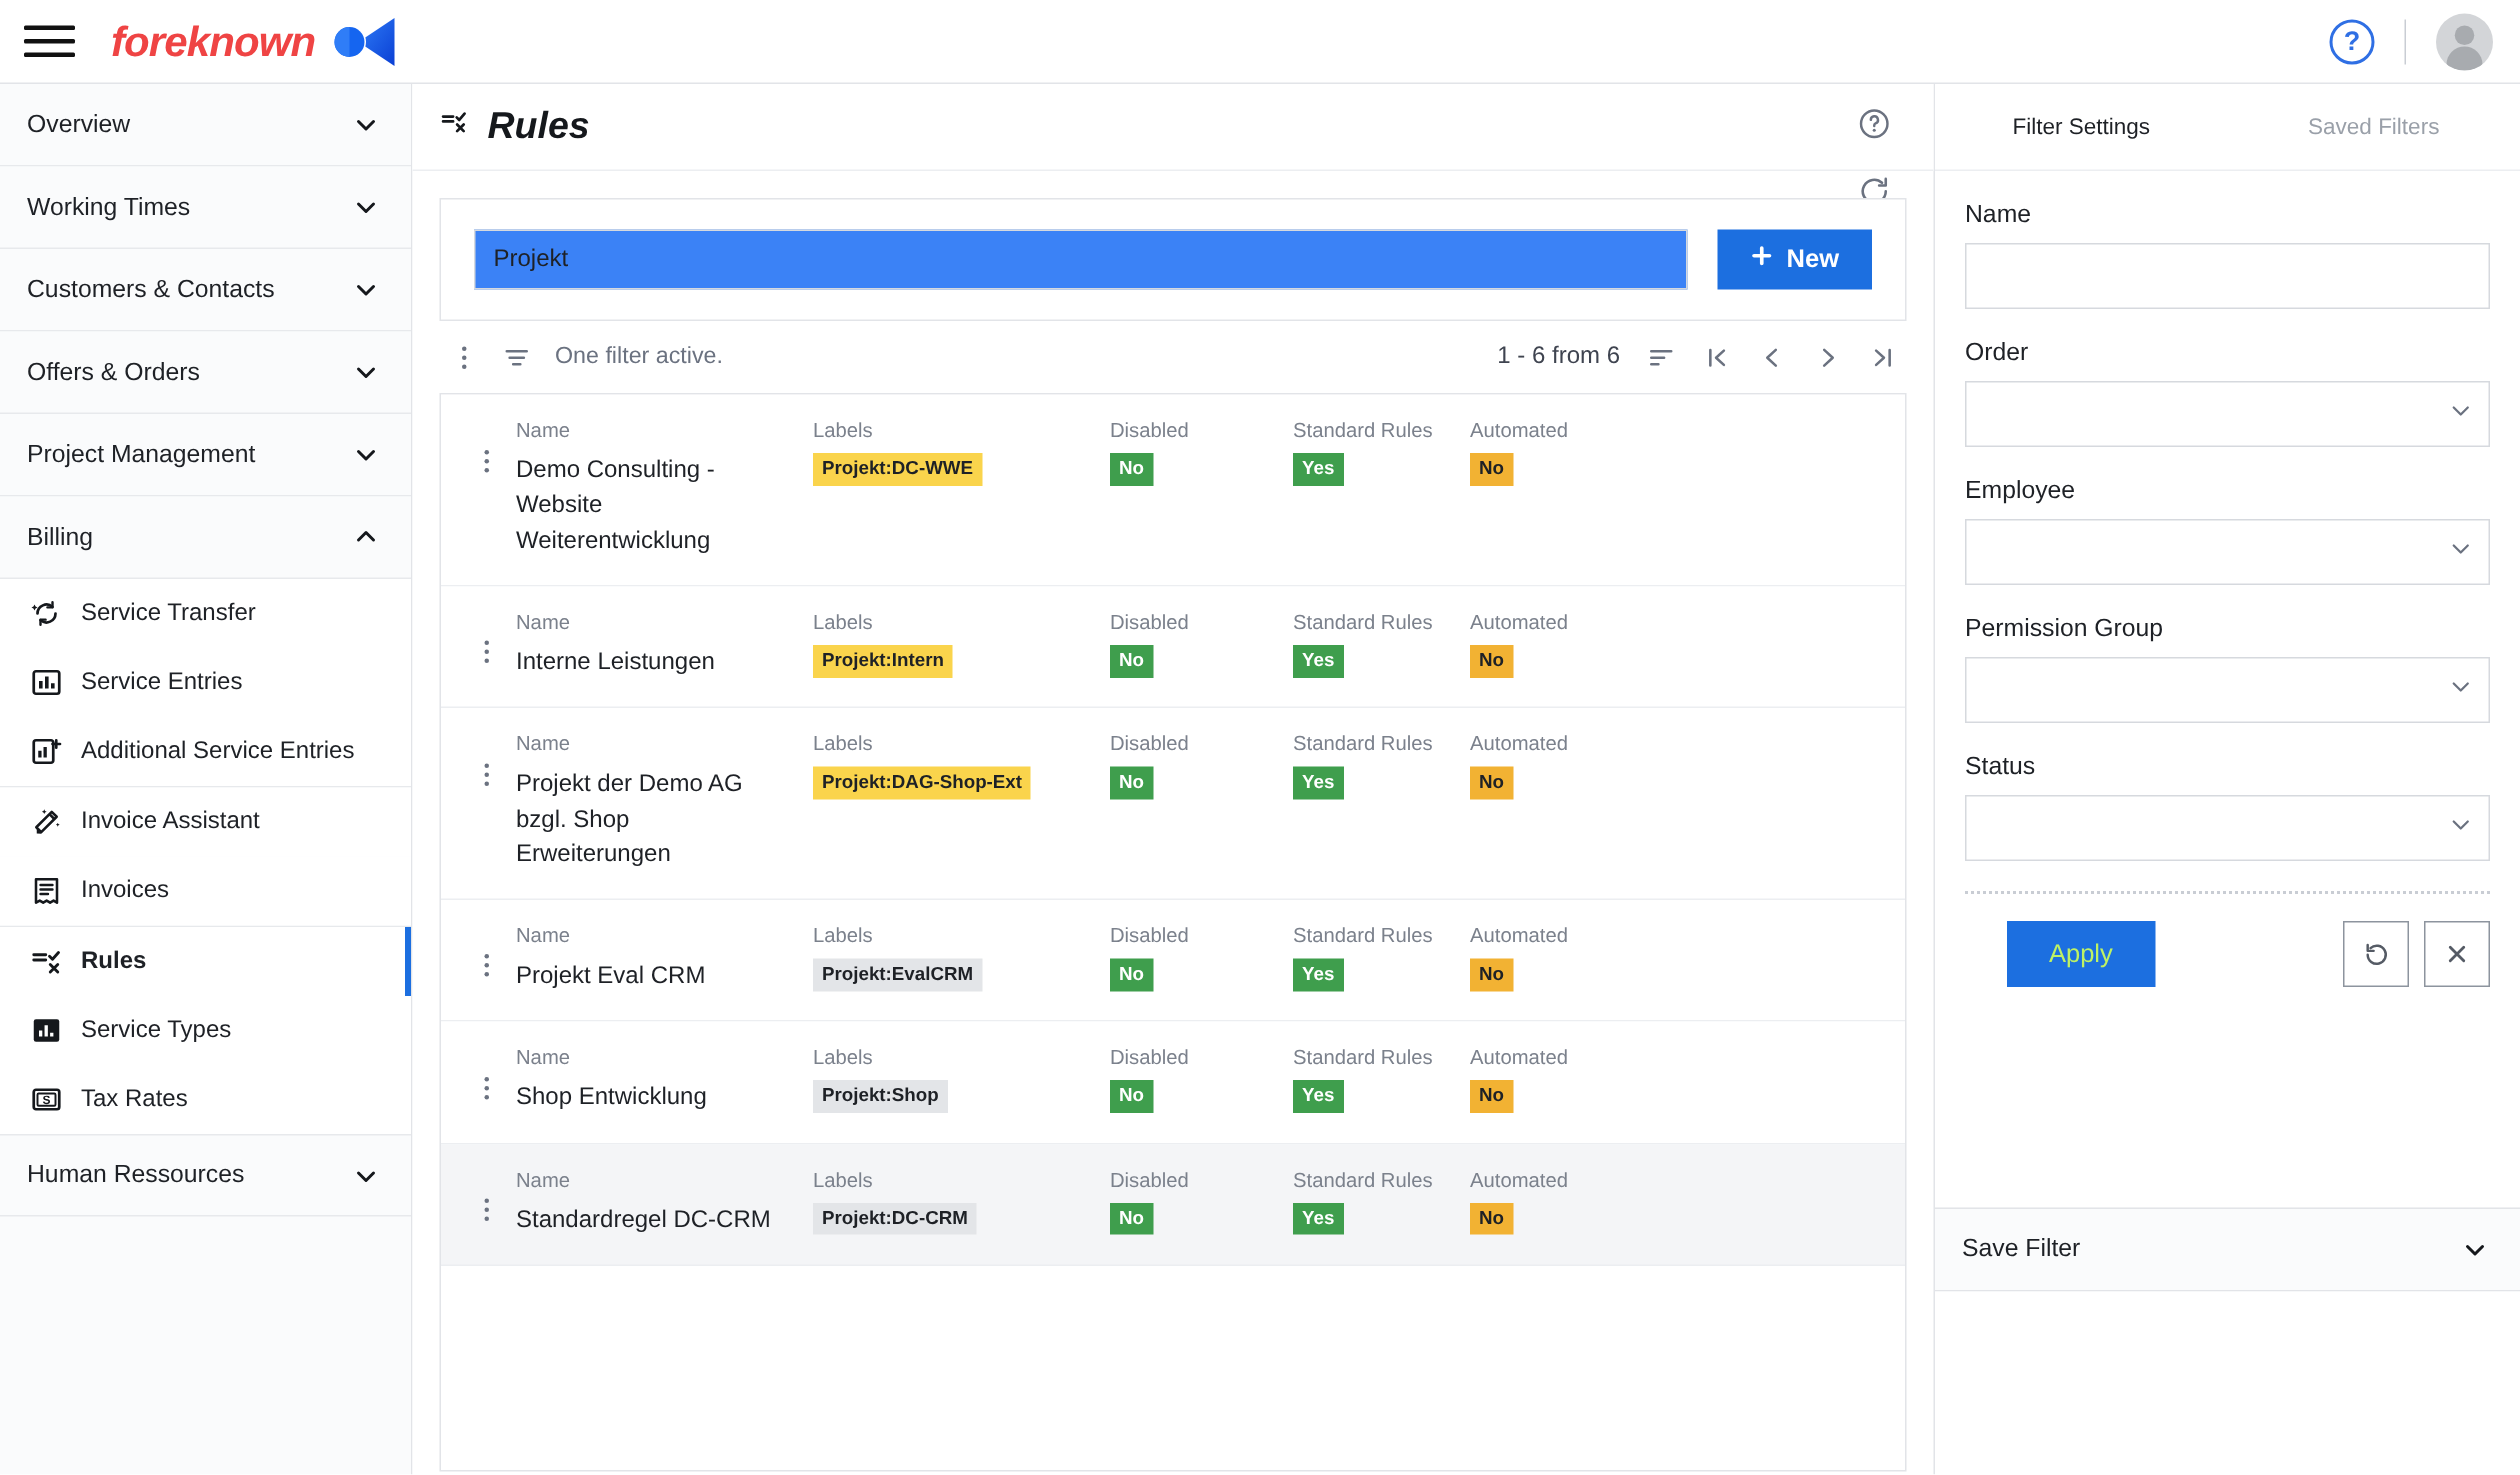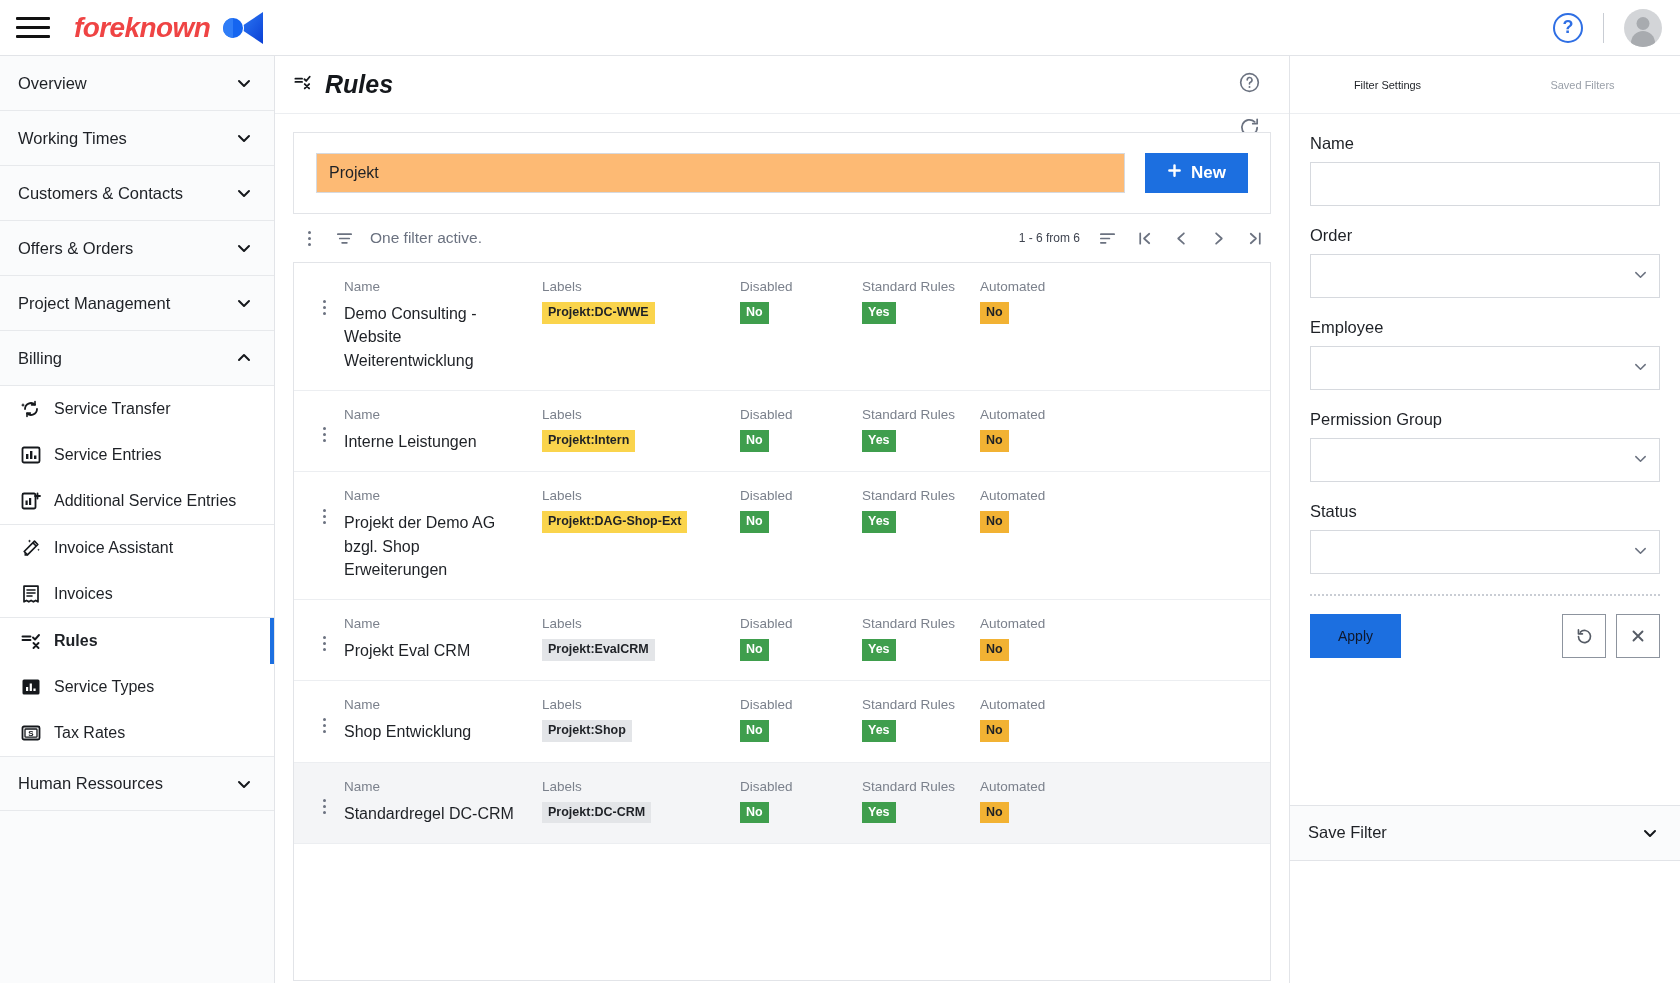--- a/index.html
+++ b/index.html
@@ -109,42 +109,42 @@
   .back-link { font-size: 16px; color: #6b7280; cursor: pointer; }
   .icon-btn { color: #6b7280; cursor: pointer; display: flex; align-items: center; }
 
   .panel-wrap { flex: 1 1 auto; overflow: hidden; padding: 18px 18px 0 18px; }
 
   .search-card {
     border: 1px solid #e2e4e8; background: #fff;
     padding: 20px 22px; display: flex; align-items: center; gap: 20px;
   }
   .search-input {
-    flex: 1 1 auto; height: 40px; border: 1px solid #d6d9de; background: #fdba74;
+    flex: 1 1 auto; height: 40px; border: 1px solid #d6d9de; background: #3b82f6;
     padding: 0 12px; font-size: 16px; color: #1e2126;
     font-family: "Liberation Sans", sans-serif; outline: none;
   }
   .new-btn {
     flex: 0 0 auto; height: 40px; padding: 0 22px; border: none;
     background: #1c6fe0; color: #fff; font-size: 17px; font-weight: bold;
     display: flex; align-items: center; gap: 9px; cursor: pointer;
     font-family: "Liberation Sans", sans-serif;
   }
 
   .list-toolbar {
     height: 48px; display: flex; align-items: center; gap: 16px;
     padding: 0 6px; color: #6b7280; font-size: 15.5px;
   }
   .dots-v {
     width: 20px; height: 20px; display: flex; flex-direction: column;
     align-items: center; justify-content: center; gap: 3px; cursor: pointer;
   }
   .dots-v i { width: 3px; height: 3px; background: #6b7280; border-radius: 50%; display: block; }
   .tb-right { margin-left: auto; display: flex; align-items: center; gap: 18px; }
-  .pg-count { font-size: 12px; color: #3f4450; }
+  .pg-count { font-size: 16px; color: #3f4450; }
   .pg-btn { cursor: pointer; color: #6b7280; display: flex; align-items: center; }
 
   
   .table-card {
     border: 1px solid #e2e4e8; background: #fff;
     height: calc(100% - 48px - 84px); overflow-y: auto;
   }
   .table-card::-webkit-scrollbar { width: 0px; }
   .row {
     display: flex; align-items: flex-start; gap: 0;
@@ -176,43 +176,44 @@
   .filters {
     width: 390px; flex: 0 0 390px; background: #fff;
     display: flex; flex-direction: column; overflow: hidden;
   }
   .filter-tabs {
     height: 58px; flex: 0 0 58px; display: flex; align-items: stretch;
     border-bottom: 1px solid #eceef1; background: #fff;
   }
   .filter-tab {
     flex: 1 1 50%; display: flex; align-items: center; justify-content: center;
-    font-size: 11px; color: #9aa0a9; cursor: pointer;
+    font-size: 15px; color: #9aa0a9; cursor: pointer;
   }
   .filter-tab.active { color: #1e2126; }
   .filter-body { flex: 1 1 auto; padding: 20px 20px 0 20px; overflow-y: auto; }
   .filter-body::-webkit-scrollbar { width: 0px; }
   .f-label { font-size: 16.5px; color: #1e2126; margin-bottom: 9px; }
   .f-input {
     width: 100%; height: 44px; border: 1px solid #d6d9de; background: #fff;
     padding: 0 11px; font-size: 15.5px; color: #1e2126; outline: none;
     font-family: "Liberation Sans", sans-serif; margin-bottom: 20px;
   }
   .f-select {
     width: 100%; height: 44px; border: 1px solid #d6d9de; background: #fff;
     display: flex; align-items: center; padding: 0 11px; cursor: pointer;
     margin-bottom: 20px;
   }
   .f-select .sel-val { flex: 1; font-size: 15.5px; color: #1e2126; }
   .f-dotted { border-top: 2px dotted #c9cdd4; margin: 6px 0 18px 0; }
   .f-actions { display: flex; align-items: center; margin-bottom: 24px; }
   .apply-btn {
     height: 44px; padding: 0 28px; border: none; background: #1c6fe0;
-    color: #0f172a; font-size: 14px; cursor: pointer;
+    color: #bef264; font-size: 17px; cursor: pointer;
     font-family: "Liberation Sans", sans-serif;
+    margin-left: 28px;
   }
   .sq-btn {
     width: 44px; height: 44px; border: 1px solid #8d949e; background: #fff;
     display: flex; align-items: center; justify-content: center;
     cursor: pointer; color: #555b65;
   }
   .sq-gap { margin-left: auto; display: flex; gap: 10px; }
   .save-filter {
     height: 56px; flex: 0 0 56px; border-top: 1px solid #e2e4e8;
     border-bottom: 1px solid #e2e4e8; background: #fafbfc;

